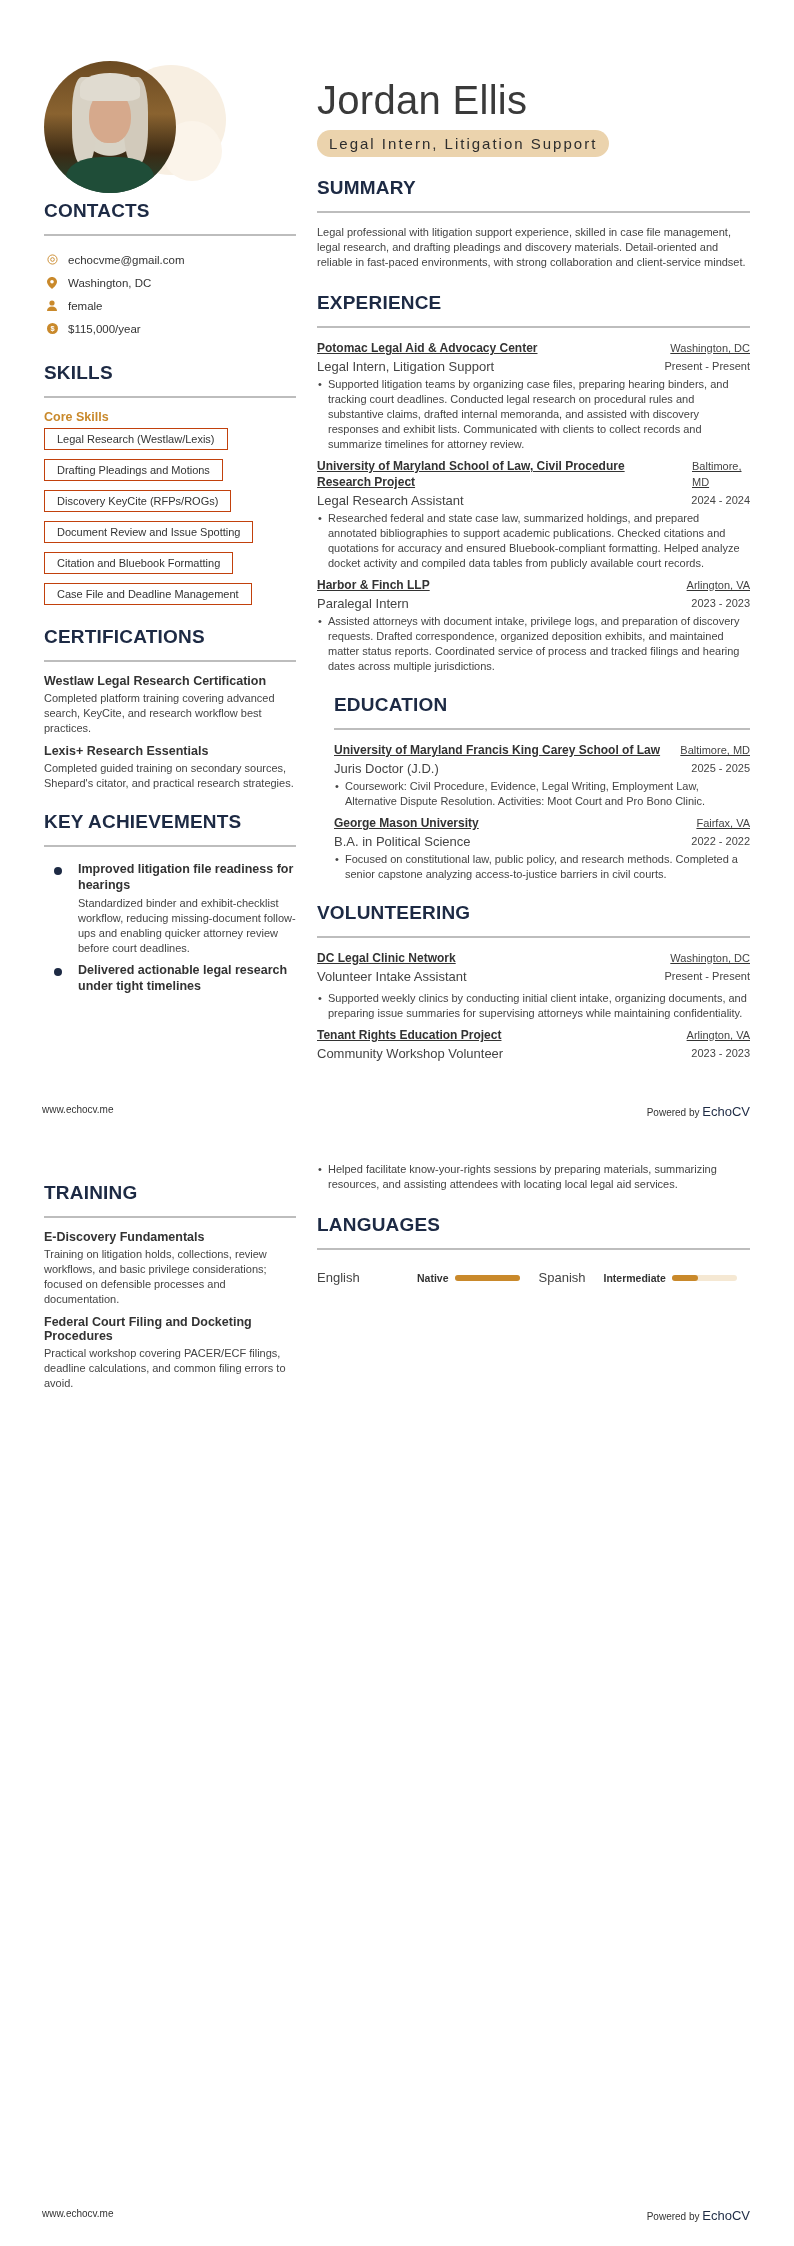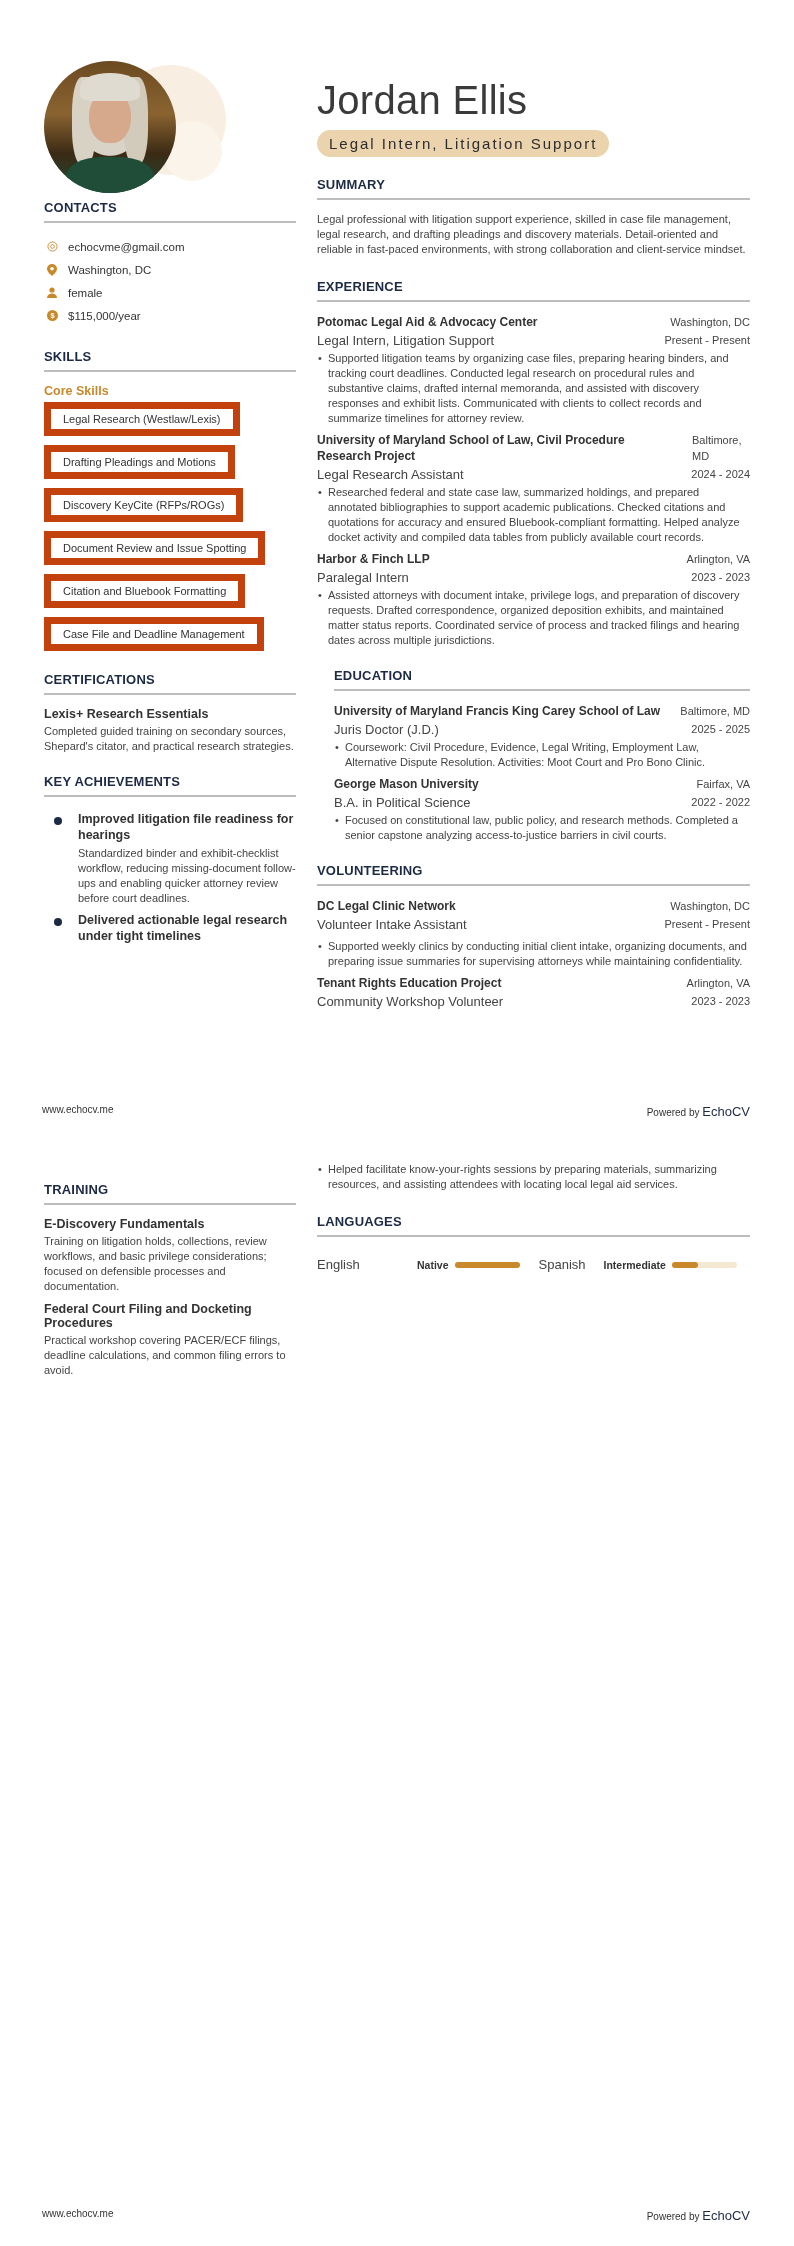--- a/index.html
+++ b/index.html
@@ -20,48 +20,48 @@
   .avatar { position: absolute; left: 0; top: 0; width: 132px; height: 132px; border-radius: 50%; overflow: hidden;
     background: radial-gradient(circle at 50% 38%, #d9b8a0 0 18%, transparent 19%),
                 radial-gradient(ellipse at 50% 45%, #d8d3c6 0 34%, transparent 35%),
                 linear-gradient(180deg, #6b4a22 0%, #8a6330 40%, #3b2a14 70%, #1f4a37 100%); }
   .avatar-face { position: absolute; left: 45px; top: 28px; width: 42px; height: 54px; border-radius: 50% 50% 45% 45%; background: #d6a98c; }
   .avatar-hair-l { position: absolute; left: 28px; top: 16px; width: 24px; height: 88px; border-radius: 40% 20% 40% 40%; background: #d8d2c5; }
   .avatar-hair-r { position: absolute; left: 80px; top: 16px; width: 24px; height: 88px; border-radius: 20% 40% 40% 40%; background: #d2cabb; }
   .avatar-hair-t { position: absolute; left: 36px; top: 12px; width: 60px; height: 28px; border-radius: 50% 50% 20% 20%; background: #e0dbd0; }
   .avatar-body { position: absolute; left: 22px; top: 96px; width: 88px; height: 50px; border-radius: 40% 40% 0 0; background: #1f4d38; }
 
-  .section-title { font-family: "Liberation Sans", sans-serif; font-weight: 700; font-size: 13px; color: #1d2a44; letter-spacing: 0.2px; padding-bottom: 6px; border-bottom: 2px solid #bdbdbd; margin-bottom: 12px; }
+  .section-title { font-family: "Liberation Sans", sans-serif; font-weight: 700; font-size: 19px; color: #1d2a44; letter-spacing: 0.2px; padding-bottom: 12px; border-bottom: 2px solid #bdbdbd; margin-bottom: 12px; }
 
   
   .contact-row { display: flex; align-items: center; height: 23px; font-size: 11.5px; color: #333; }
   .contact-icon { width: 12px; height: 12px; margin-left: 2px; margin-right: 10px; display: inline-flex; align-items: center; justify-content: center; color: #c9892b; font-size: 10px; }
 
   
   .skill-group { font-weight: 700; font-size: 12.5px; color: #c9892b; margin-bottom: 4px; }
-  .skill-tag { display: inline-block; border: 7px solid #c2410c; padding: 4px 12px; font-size: 11px; color: #333; margin-bottom: 9px; }
+  .skill-tag { display: inline-block; border: 1px solid #c2410c; padding: 4px 12px; font-size: 11px; color: #333; margin-bottom: 9px; }
   .skill-list { display: flex; flex-direction: column; align-items: flex-start; }
 
   .cert-title { font-weight: 700; font-size: 12.5px; color: #333; margin-bottom: 3px; }
   .cert-desc { font-size: 11px; line-height: 15px; color: #444; margin-bottom: 8px; }
 
   .ach-item { display: flex; margin-bottom: 6px; }
   .ach-bullet { width: 8px; height: 8px; border-radius: 50%; background: #1d2a44; margin: 6px 0 0 10px; flex-shrink: 0; }
   .ach-body { margin-left: 16px; }
   .ach-title { font-weight: 700; font-size: 12.5px; line-height: 16px; color: #333; margin-bottom: 3px; }
   .ach-desc { font-size: 11px; line-height: 15px; color: #444; }
 
   
   .name { font-size: 40px; color: #3a3a3a; font-weight: 400; line-height: 44px; letter-spacing: 0.3px; }
   .title-pill { display: inline-block; background: #ebd3ad; border-radius: 16px; padding: 5px 12px; font-size: 15px; letter-spacing: 2px; color: #2d2d2d; margin-top: 8px; }
 
   .summary { font-size: 11px; line-height: 15px; color: #444; }
 
   .entry { margin-bottom: 6px; }
-  .entry-top { display: flex; justify-content: space-between; align-items: center; }
+  .entry-top { display: flex; justify-content: space-between; align-items: center; text-decoration: underline; }
   .entry-org { font-weight: 700; font-size: 12px; color: #333; line-height: 16px; }
   .entry-loc { font-size: 11px; color: #444; text-align: right; line-height: 16px; white-space: nowrap; }
   .entry-loc.wrap { white-space: normal; width: 58px; text-align: left; }
   .entry-role { display: flex; justify-content: space-between; margin-top: 2px; }
   .entry-role-name { font-size: 13px; color: #444; line-height: 17px; }
   .entry-date { font-size: 11px; color: #444; line-height: 17px; white-space: nowrap; }
   .entry-bullet { display: flex; font-size: 11px; line-height: 15px; color: #444; margin-top: 2px; }
   .entry-bullet .dot { width: 11px; flex-shrink: 0; padding-left: 1px; }
 
   .lang-row { display: flex; align-items: center; font-size: 13px; color: #444; }
@@ -142,20 +142,24 @@
         <span class="skill-tag">Drafting Pleadings and Motions</span>
         <span class="skill-tag">Discovery KeyCite (RFPs/ROGs)</span>
         <span class="skill-tag">Document Review and Issue Spotting</span>
         <span class="skill-tag">Citation and Bluebook Formatting</span>
         <span class="skill-tag">Case File and Deadline Management</span>
       </div>
     </section>
 
     <section style="margin-top:12px;">
       <div class="section-title">CERTIFICATIONS</div>
+      <div>
+        <div class="cert-title">Westlaw Legal Research Certification</div>
+        <div class="cert-desc">Completed platform training covering advanced search, KeyCite, and research workflow best practices.</div>
+      </div>
       <div>
         <div class="cert-title">Lexis+ Research Essentials</div>
         <div class="cert-desc">Completed guided training on secondary sources, Shepard's citator, and practical research strategies.</div>
       </div>
     </section>
 
     <section style="margin-top:20px;">
       <div class="section-title" style="margin-bottom:14px;">KEY ACHIEVEMENTS</div>
       <div class="ach-item">
         <span class="ach-bullet"></span>

